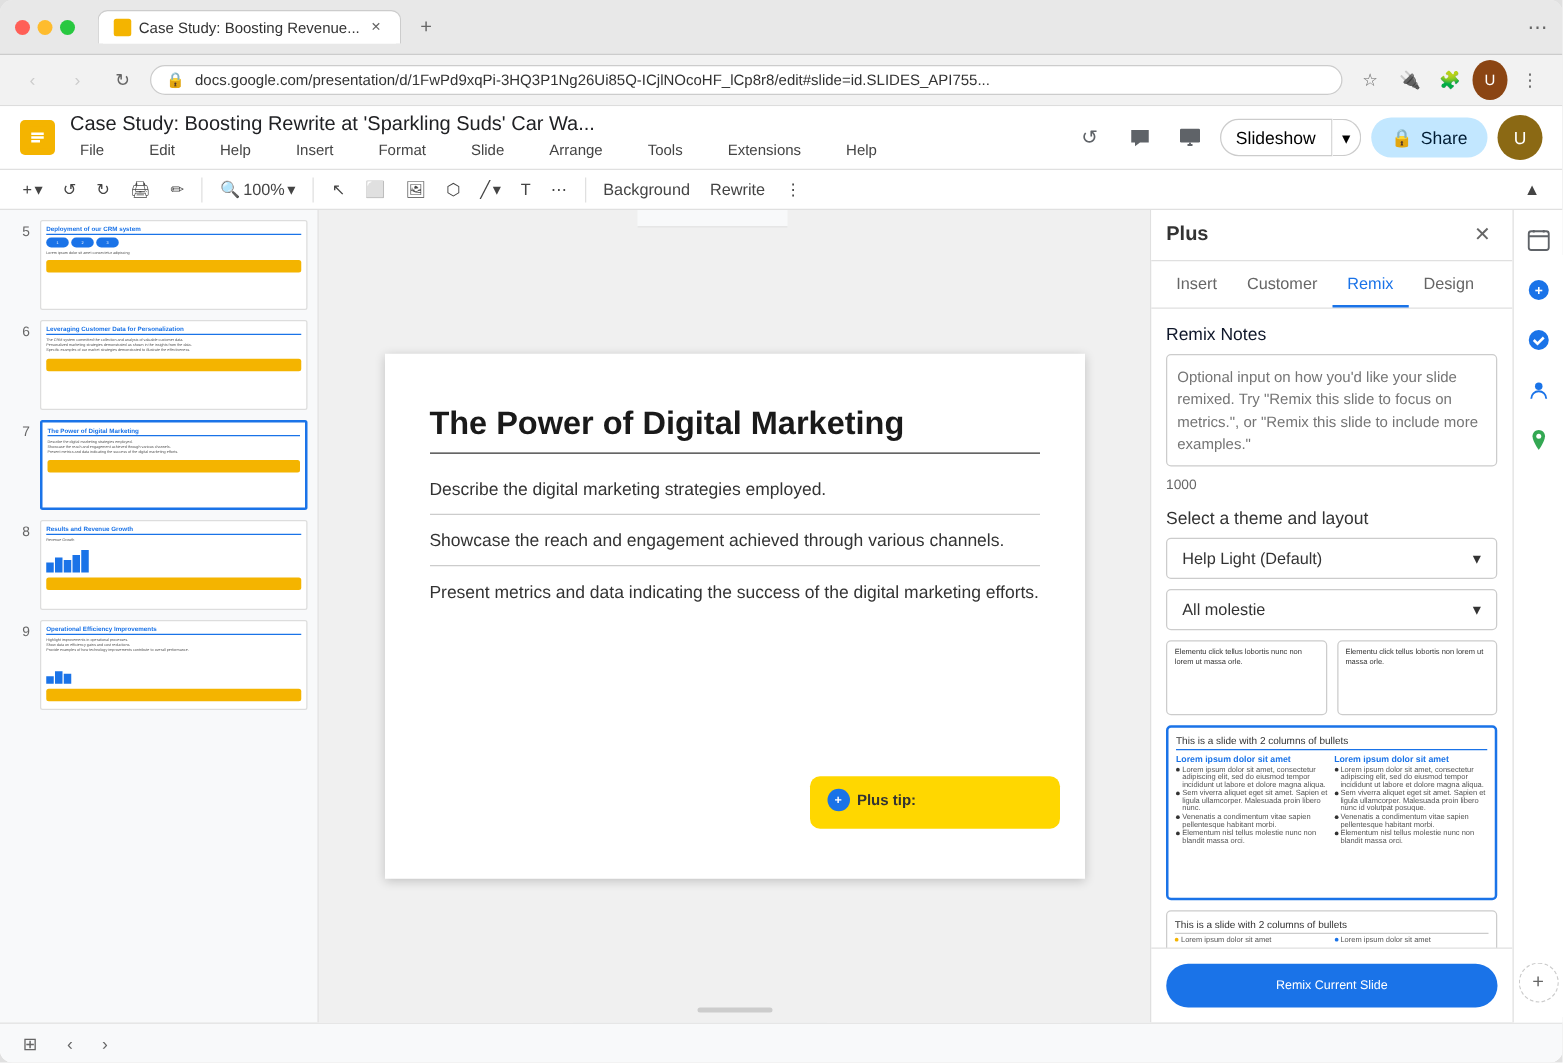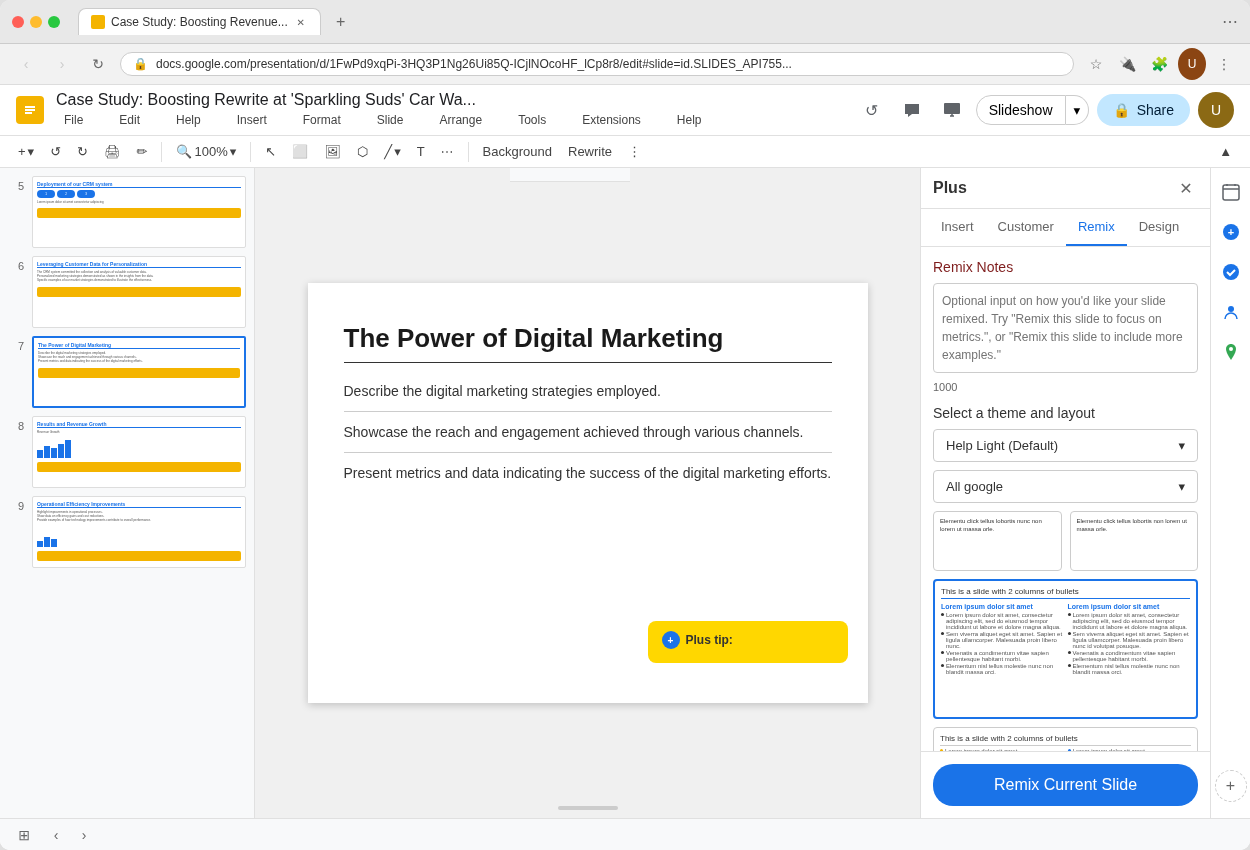--- a/index.html
+++ b/index.html
@@ -79,38 +79,38 @@
 
     
     .right-panel { width: 290px; background: #fff; border-left: 1px solid #e0e0e0; display: flex; flex-direction: column; flex-shrink: 0; }
     .panel-header { background: #fff; padding: 8px 12px; display: flex; align-items: center; justify-content: space-between; border-bottom: 1px solid #e0e0e0; }
     .panel-title { font-size: 16px; font-weight: 600; color: #333; }
     .panel-close { background: none; border: none; cursor: pointer; color: #666; font-size: 16px; width: 24px; height: 24px; display: flex; align-items: center; justify-content: center; border-radius: 50%; }
     .panel-tabs { display: flex; border-bottom: 1px solid #e0e0e0; padding: 0 8px; }
     .panel-tab { padding: 10px 12px; font-size: 13px; color: #666; cursor: pointer; border-bottom: 2px solid transparent; }
     .panel-tab.active { color: #1a73e8; border-bottom-color: #1a73e8; font-weight: 500; }
     .panel-content { flex: 1; overflow-y: auto; padding: 12px; }
-    .panel-section-label { font-size: 14px; font-weight: 500; color: #7f1d1d; margin-bottom: 8px; }
+    .panel-section-label { font-size: 14px; font-weight: 500; color: #0f172a; margin-bottom: 8px; }
     .remix-textarea { width: 100%; height: 90px; border: 1px solid #ccc; border-radius: 4px; padding: 8px; font-size: 12px; color: #999; resize: none; font-family: inherit; line-height: 1.5; }
     .char-count { font-size: 11px; color: #666; text-align: left; margin-top: 4px; margin-bottom: 12px; }
     .section-label { font-size: 14px; font-weight: 500; color: #333; margin-bottom: 8px; }
     .dropdown-select { width: 100%; border: 1px solid #ccc; border-radius: 4px; padding: 8px 12px; font-size: 13px; color: #333; background: #fff; cursor: pointer; display: flex; align-items: center; justify-content: space-between; margin-bottom: 8px; }
     .layout-preview-area { margin: 8px 0; }
     .layout-preview-row { display: flex; gap: 8px; margin-bottom: 8px; }
     .layout-card { flex: 1; border: 1px solid #ccc; border-radius: 4px; padding: 6px; font-size: 8px; color: #555; height: 70px; overflow: hidden; }
     .layout-card.selected { border: 2px solid #1a73e8; }
     .layout-card-title { font-size: 8px; font-weight: normal; color: #333; margin-bottom: 2px; }
     .layout-card-content { display: flex; gap: 4px; }
     .layout-card-col { flex: 1; }
     .layout-card-bullet { font-size: 6px; color: #555; margin-bottom: 1px; display: flex; gap: 2px; align-items: flex-start; }
     .layout-card-dot { width: 3px; height: 3px; border-radius: 50%; background: #333; margin-top: 1px; flex-shrink: 0; }
     .layout-card-dot-orange { background: #f4b400; }
     .layout-card-dot-blue { background: #1a73e8; }
     .panel-bottom { padding: 12px; border-top: 1px solid #e0e0e0; }
-    .remix-btn { width: 100%; background: #1a73e8; color: white; border: none; border-radius: 20px; padding: 12px; font-size: 16px; font-weight: 500; cursor: pointer; }
+    .remix-btn { width: 100%; background: #1a73e8; color: white; border: none; border-radius: 20px; padding: 12px; font-size: 10px; font-weight: 500; cursor: pointer; }
 
     
     .right-sidebar { width: 40px; background: #fff; border-left: 1px solid #e0e0e0; display: flex; flex-direction: column; align-items: center; padding: 8px 0; gap: 8px; flex-shrink: 0; }
     .sidebar-icon { width: 32px; height: 32px; border-radius: 4px; display: flex; align-items: center; justify-content: center; cursor: pointer; color: #5f6368; font-size: 16px; }
     .sidebar-icon-add { width: 32px; height: 32px; border: 1px dashed #ccc; border-radius: 50%; display: flex; align-items: center; justify-content: center; cursor: pointer; color: #666; margin-top: auto; }
 
     
     .bottom-bar { background: #f8f9fa; border-top: 1px solid #e0e0e0; padding: 4px 12px; display: flex; align-items: center; gap: 8px; height: 32px; }
     .bottom-btn { background: none; border: none; width: 24px; height: 24px; border-radius: 4px; display: flex; align-items: center; justify-content: center; cursor: pointer; color: #666; font-size: 14px; }
     .bottom-nav { display: flex; align-items: center; gap: 4px; }
@@ -384,21 +384,21 @@
           <div class="char-count">1000</div>
 
           <div class="section-label">Select a theme and layout</div>
 
           <div class="dropdown-select">
             <span>Help Light (Default)</span>
             <span>▾</span>
           </div>
 
           <div class="dropdown-select">
-            <span>All google</span>
+            <span>All molestie</span>
             <span>▾</span>
           </div>
 
           
           <div class="layout-preview-area">
 
             <div class="layout-preview-row">
               <div class="layout-card" style="height:60px;">
                 <div style="font-size:6px;color:#333;line-height:1.3;">Elementu click tellus lobortis nunc non lorem ut massa orle.</div>
               </div>

